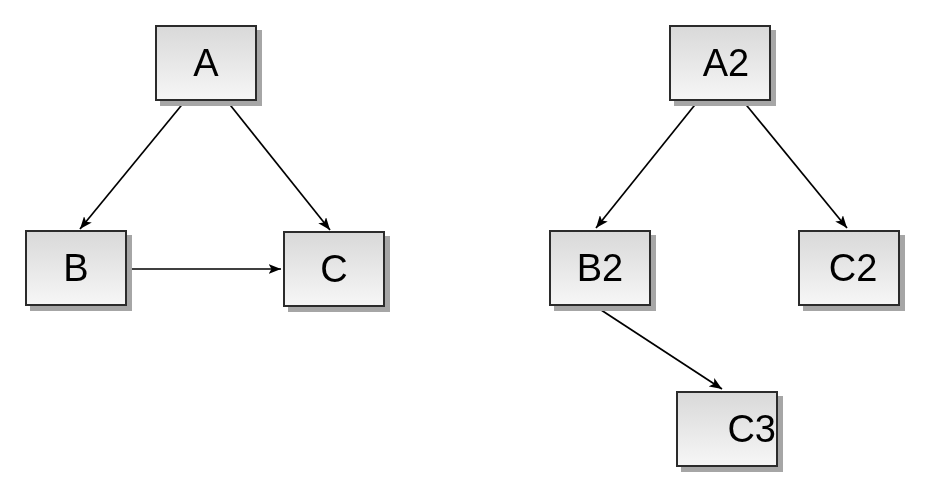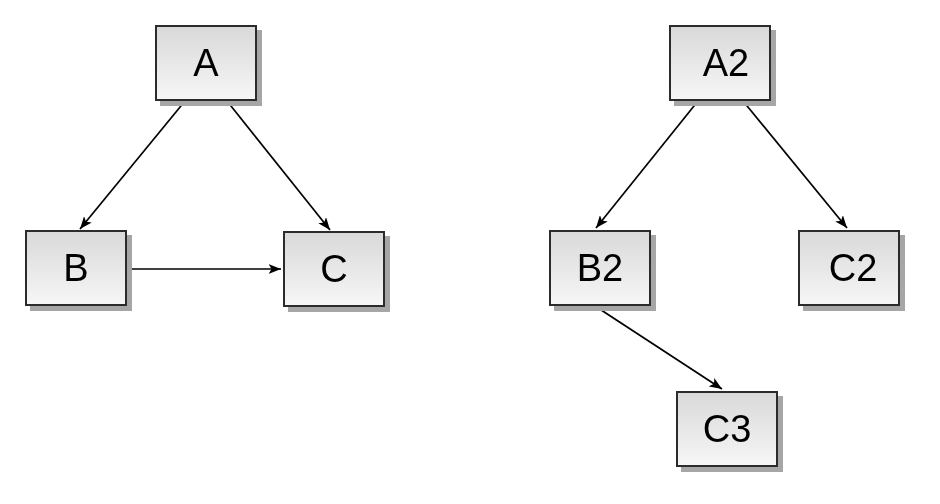--- a/index.html
+++ b/index.html
@@ -70,17 +70,17 @@
       </div>
       <div class="node" style="left: 669px; top: 25px; width: 102px; height: 76px; border: 2px solid rgb(43, 43, 43); background: linear-gradient(rgb(217, 217, 217), rgb(246, 246, 246)); box-shadow: rgb(166, 166, 166) 5px 5px 0px 0px; color: rgb(0, 0, 0); padding-left: 12px;">
         <span>A2</span>
       </div>
       <div class="node" style="left: 542px; top: 230px; width: 102px; height: 76px; border: 2px solid rgb(43, 43, 43); background: linear-gradient(rgb(217, 217, 217), rgb(246, 246, 246)); box-shadow: rgb(166, 166, 166) 5px 5px 0px 0px; color: rgb(0, 0, 0); margin-left: 7px;">
         <span>B2</span>
       </div>
       <div class="node" style="left: 798px; top: 230px; width: 102px; height: 76px; border: 2px solid rgb(43, 43, 43); background: linear-gradient(rgb(217, 217, 217), rgb(246, 246, 246)); box-shadow: rgb(166, 166, 166) 5px 5px 0px 0px; color: rgb(0, 0, 0); padding-left: 8px;">
         <span>C2</span>
       </div>
-      <div class="node" style="left: 676px; top: 391px; width: 102px; height: 76px; border: 2px solid rgb(43, 43, 43); background: linear-gradient(rgb(217, 217, 217), rgb(246, 246, 246)); box-shadow: rgb(166, 166, 166) 5px 5px 0px 0px; color: rgb(0, 0, 0);">
+      <div class="node" style="left: 676px; top: 391px; width: 102px; height: 76px; border: 2px solid rgb(43, 43, 43); background: linear-gradient(rgb(217, 217, 217), rgb(246, 246, 246)); box-shadow: rgb(166, 166, 166) 5px 5px 0px 0px; color: rgb(0, 0, 0); justify-content: flex-end;">
         <span>C3</span>
       </div>
     </div>
 </div>
 
 </body></html>

